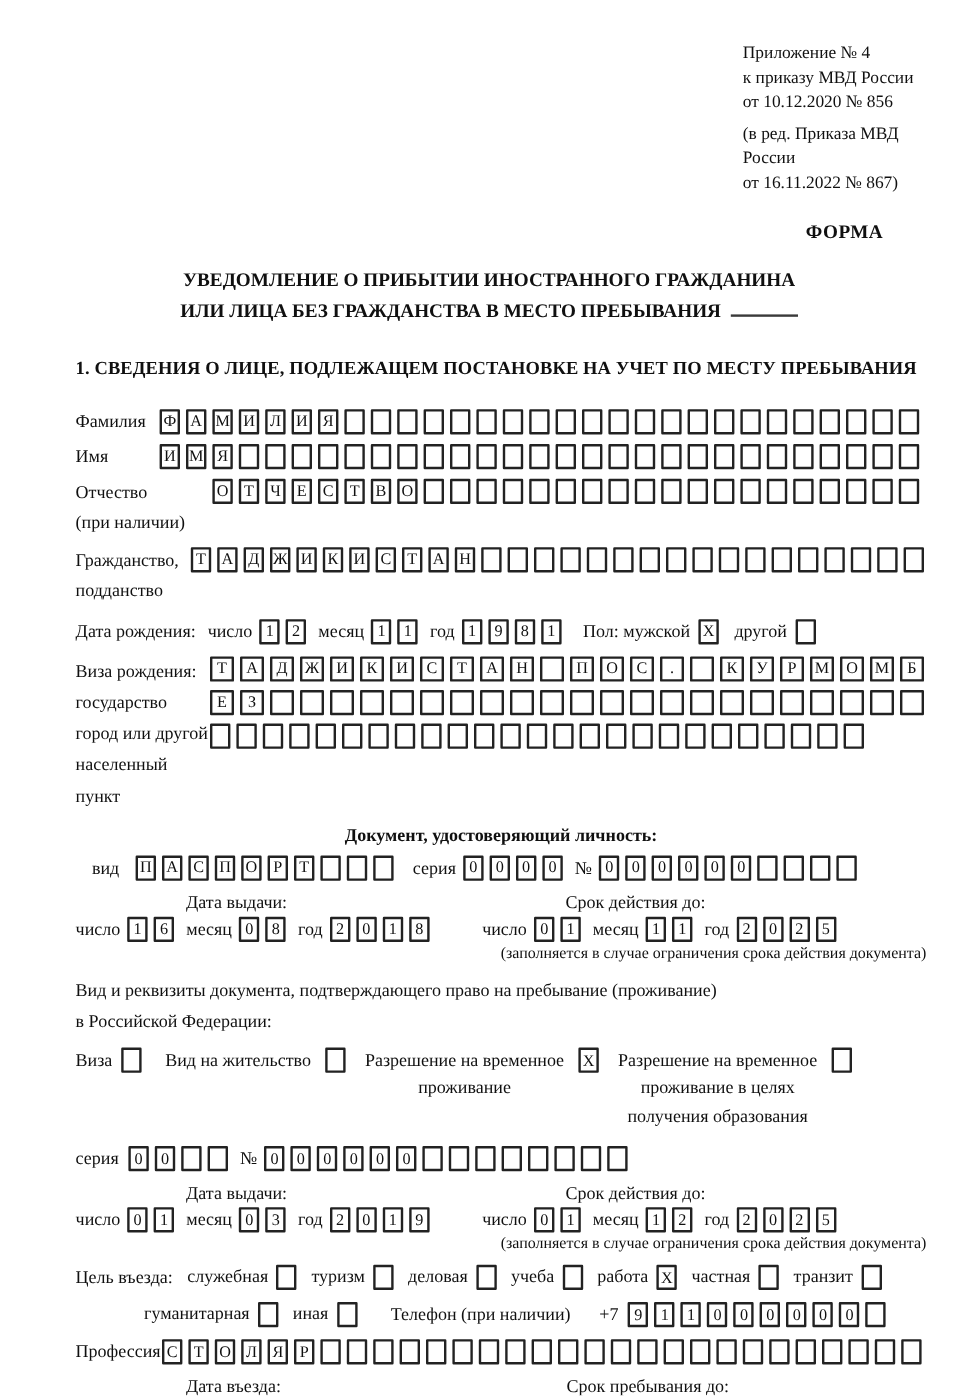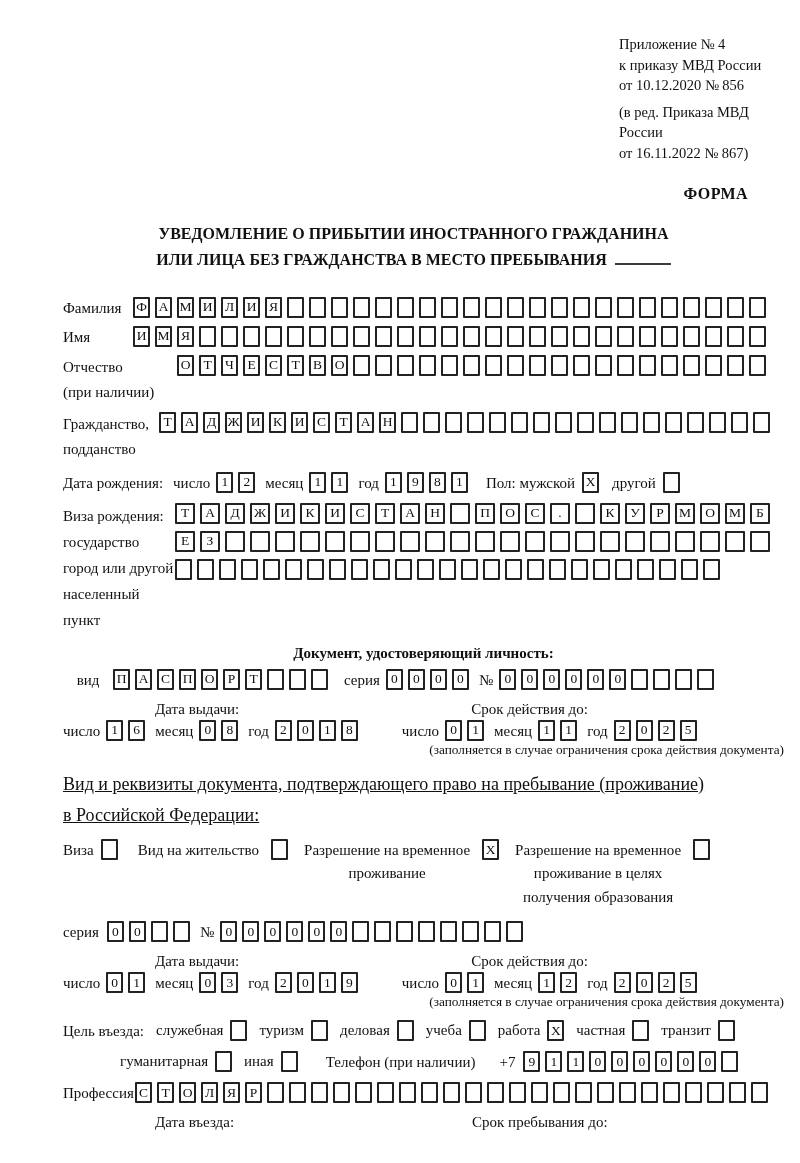--- a/index.html
+++ b/index.html
@@ -2,21 +2,21 @@
 <html><head>
 <meta charset="utf-8">
 <style>
   * { box-sizing: border-box; margin: 0; padding: 0; }
   html, body { background: #ffffff; }
   body {
     width: 800px; height: 1163px;
     font-family: "Liberation Serif", "DejaVu Serif", serif;
     color: #101010;
   }
-  .page { width: 800px; height: 1163px; padding: 34px 16px 16px 63px; overflow: hidden; background: #fff; }
+  .page { width: 800px; height: 1163px; padding: 34px 28px 16px 63px; overflow: hidden; background: #fff; }
 
   
   .hdr { margin-left: 556px; font-size: 14.5px; line-height: 1.42; }
   .hdr .sub { margin-top: 6px; }
   .form-word { text-align: right; padding-right: 36px; margin-top: 22px; font-weight: bold; font-size: 16px; letter-spacing: .4px; }
 
   
   .title { text-align: center; font-weight: bold; font-size: 16px; line-height: 1.6; margin-top: 18px; margin-right: 20px; }
   .blank-line { display: inline-block; width: 56px; height: 14px; border-bottom: 2.5px solid #3a3a3a; margin-left: 8px; }
 
@@ -46,21 +46,21 @@
   .dlbl.first { margin-left: 0; }
 
   .doc-h { text-align: center; font-weight: bold; font-size: 15px; margin-top: 12px; }
 
   .date-hdr { margin-top: 10px; margin-bottom: 2px; }
   .dh-left { margin-left: 92px; }
   .dh-right2 { margin-left: 232px; }
   .rgroup { margin-left: 44px; display: inline-flex; }
   .note { text-align: right; font-size: 13.3px; margin-top: 0; padding-right: 0; }
 
-  .para { font-size: 18px; margin-top: 12px; line-height: 1.65; text-decoration: underline; }
+  .para { font-size: 15px; margin-top: 12px; line-height: 1.65; }
 
   .chkcell { margin-left: 7px; }
   .mlbl { margin-left: 18px; }
   .center2 { text-align: center; line-height: 1.55; margin-left: 16px; }
 
   .purpose-item { display: inline-flex; align-items: center; margin-left: 12px; }
   .purpose-item .cell { margin-left: 7px; }
   .indent57 { margin-left: 57px; }
 </style>
 </head>
@@ -78,20 +78,21 @@
 
   <div class="form-word">ФОРМА</div>
 
   <div class="title">
     <div>УВЕДОМЛЕНИЕ О ПРИБЫТИИ ИНОСТРАННОГО ГРАЖДАНИНА</div>
     <div>
       <span>ИЛИ ЛИЦА БЕЗ ГРАЖДАНСТВА В МЕСТО ПРЕБЫВАНИЯ</span><span class="blank-line"></span>
     </div>
   </div>
 
+  <div class="section-h">1. СВЕДЕНИЯ О ЛИЦЕ, ПОДЛЕЖАЩЕМ ПОСТАНОВКЕ НА УЧЕТ ПО МЕСТУ ПРЕБЫВАНИЯ</div>
 
   <div class="row" style="margin-top:24px">
     <span class="lbl w70">Фамилия</span>
     <span class="cells">
         <span class="cell">Ф</span>
         <span class="cell">А</span>
         <span class="cell">М</span>
         <span class="cell">И</span>
         <span class="cell">Л</span>
         <span class="cell">И</span>

